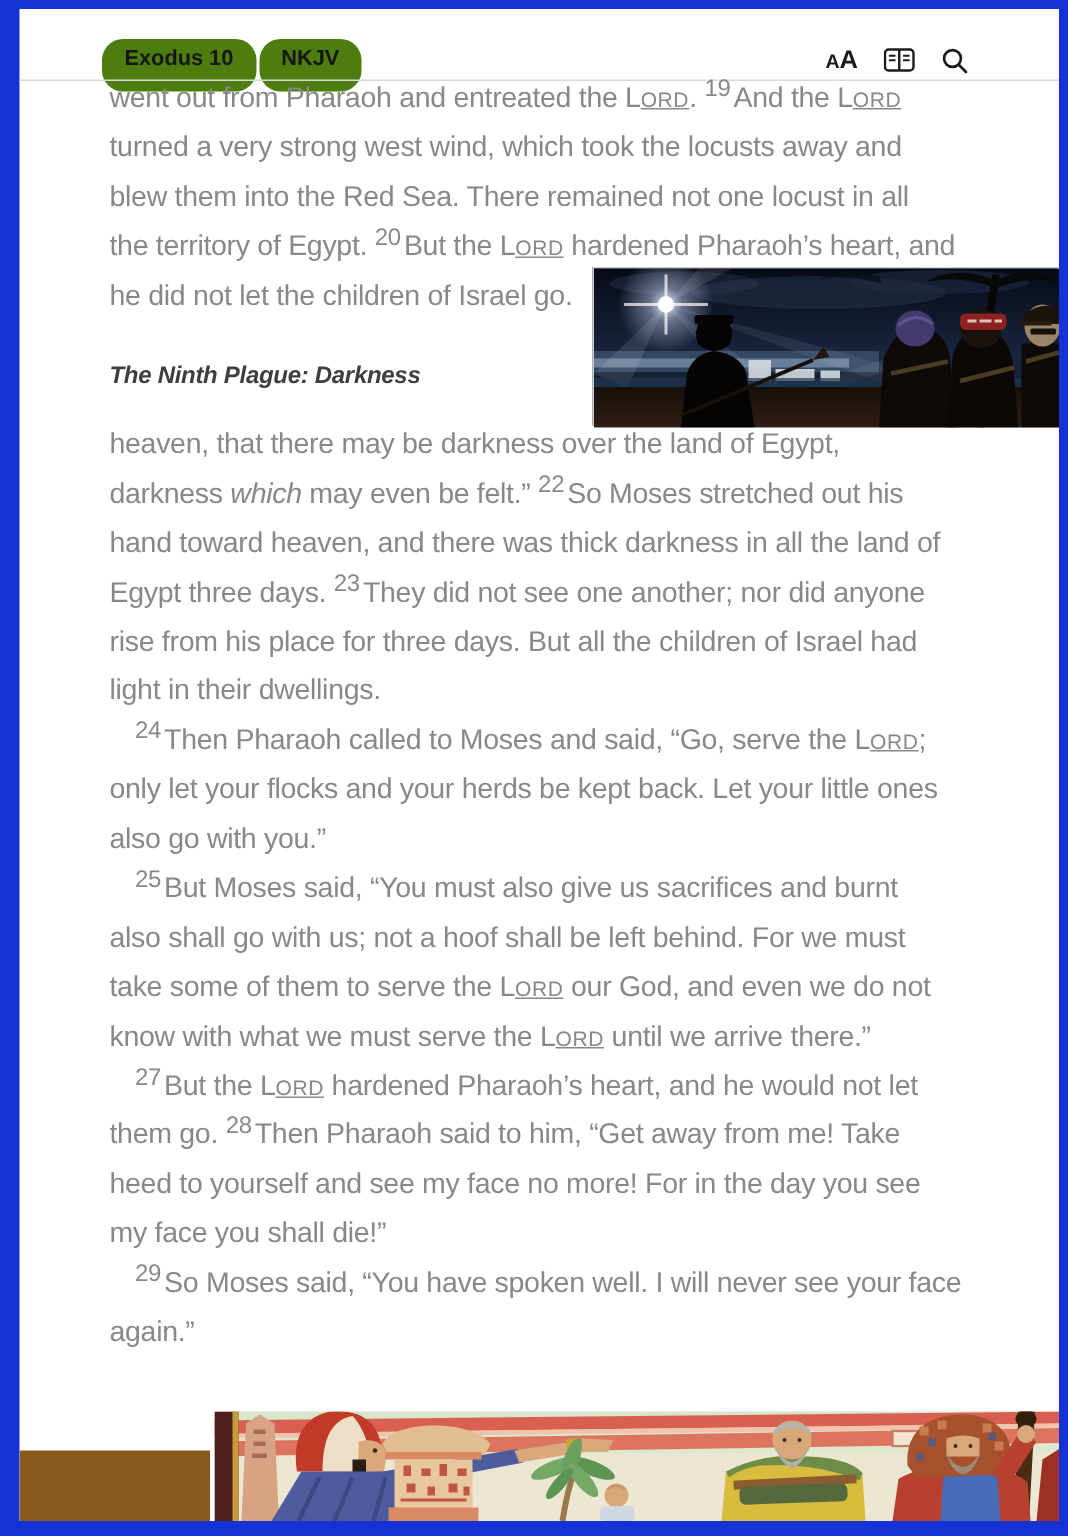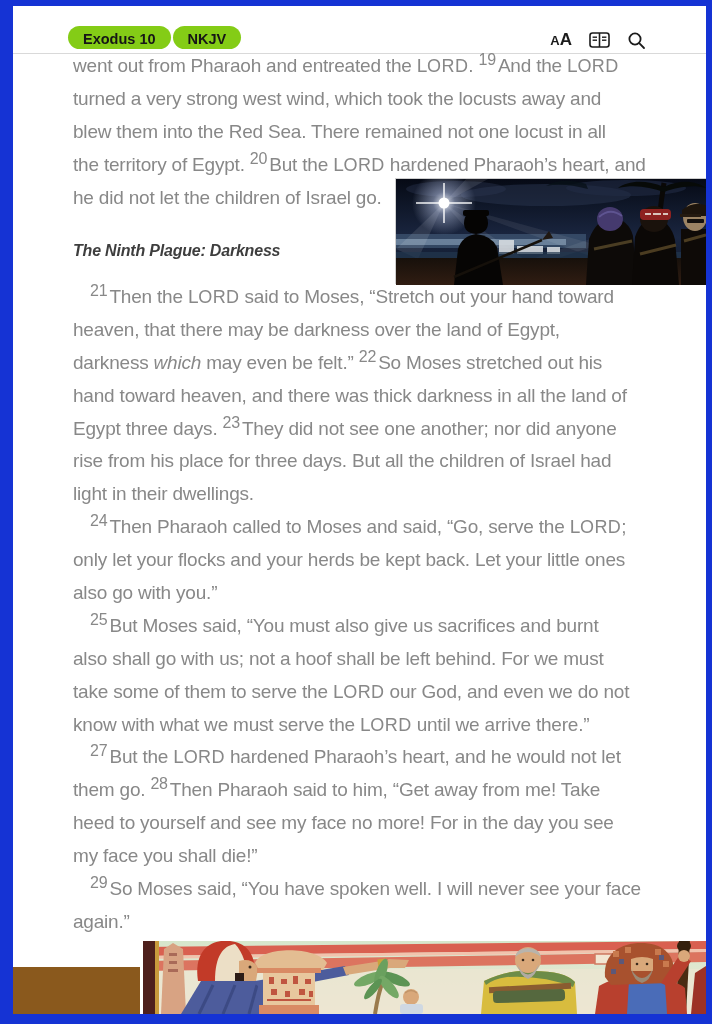--- a/index.html
+++ b/index.html
@@ -9,38 +9,38 @@
     font-family:"Liberation Sans","DejaVu Sans",sans-serif;
     position:relative; overflow:hidden;
   }
   .page {
     position:absolute; left:13px; top:6px; width:693px; height:1008px;
     background:#ffffff; overflow:hidden;
   }
   
   .pill-group { position:absolute; left:55px; top:20px; display:flex; gap:2px; }
   .pill {
-    background:#84cc16; height:23px; line-height:27px; padding:0 15px;
+    background:#4d7c0f; height:35px; line-height:27px; padding:0 15px;
     border-radius:14px; font-size:14.5px; font-weight:700; color:#161616;
     cursor:default; white-space:nowrap;
   }
   .header-icons { position:absolute; top:22px; right:60px; display:flex; gap:17px; align-items:center; height:24px; }
   .aa { color:#1b1b1b; font-weight:600; display:flex; align-items:baseline; }
   .aa .a-sm { font-size:13px; }
   .aa .a-lg { font-size:17px; }
   .divider { position:absolute; left:0; top:47px; width:100%; height:1px; background:#d9d9d9; }
   
   .textflow {
     position:absolute; left:60px; top:44px; width:582px;
     color:#888888; font-size:19px; letter-spacing:-0.2px;
   }
   .line { height:32.9px; line-height:32.9px; white-space:nowrap; }
   .line.indent { padding-left:17px; }
   sup.vn { font-size:16px; vertical-align:7px; line-height:0; margin-right:2px; }
-  .lord-rest { font-size:18px; letter-spacing:0.4px; }
+  .lord-rest { font-size:14px; letter-spacing:0.4px;text-decoration:underline; }
   em { font-style:italic; }
   .section-heading {
     font-size:16px; font-weight:700; color:#3e3e3e;
     line-height:30px; margin:22px 0 14.5px 0; letter-spacing:-0.2px;font-style:italic;
   }
   
   .night-img {
     position:absolute; left:382px; top:172px; width:311px; height:106px;
     border:1px solid #cfcfcf; background:#0a0f1c; z-index:5;
   }
@@ -92,21 +92,20 @@
   <div class="textflow">
       <div>
         <div class="line">went out from Pharaoh and entreated the <span><span>L</span><span class="lord-rest">ORD</span></span>. <sup class="vn">19</sup>And the <span><span>L</span><span class="lord-rest">ORD</span></span></div>
         <div class="line">turned a very strong west wind, which took the locusts away and</div>
         <div class="line">blew them into the Red Sea. There remained not one locust in all</div>
         <div class="line">the territory of Egypt. <sup class="vn">20</sup>But the <span><span>L</span><span class="lord-rest">ORD</span></span> hardened Pharaoh’s heart, and</div>
         <div class="line">he did not let the children of Israel go.</div>
       </div>
       <h2 class="section-heading">The Ninth Plague: Darkness</h2>
       <div>
-        <div class="line indent"><sup class="vn">21</sup>Then the <span><span>L</span><span class="lord-rest">ORD</span></span> said to Moses, “Stretch out your hand toward</div>
         <div class="line">heaven, that there may be darkness over the land of Egypt,</div>
         <div class="line">darkness <em>which</em> may even be felt.” <sup class="vn">22</sup>So Moses stretched out his</div>
         <div class="line">hand toward heaven, and there was thick darkness in all the land of</div>
         <div class="line">Egypt three days. <sup class="vn">23</sup>They did not see one another; nor did anyone</div>
         <div class="line">rise from his place for three days. But all the children of Israel had</div>
         <div class="line">light in their dwellings.</div>
       </div>
       <div>
         <div class="line indent"><sup class="vn">24</sup>Then Pharaoh called to Moses and said, “Go, serve the <span><span>L</span><span class="lord-rest">ORD</span></span>;</div>
         <div class="line">only let your flocks and your herds be kept back. Let your little ones</div>

